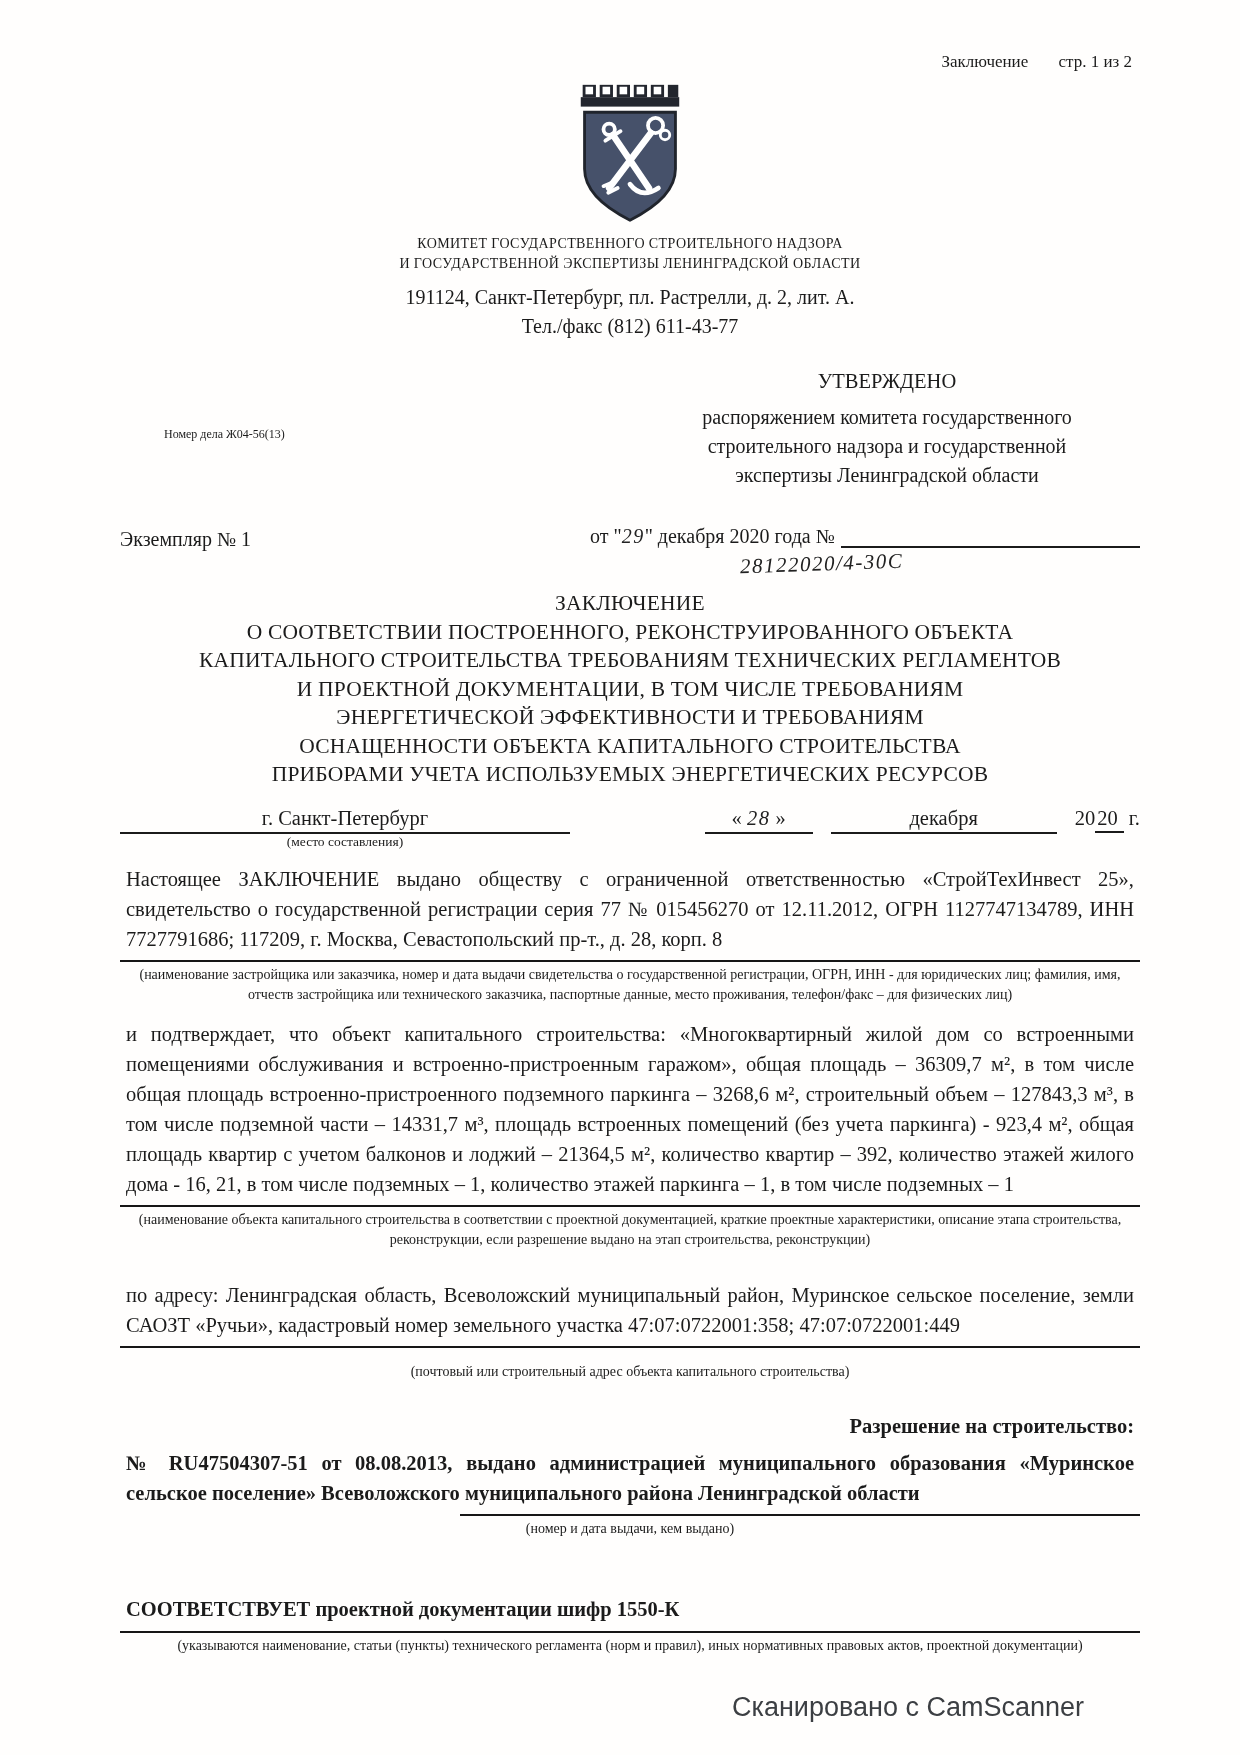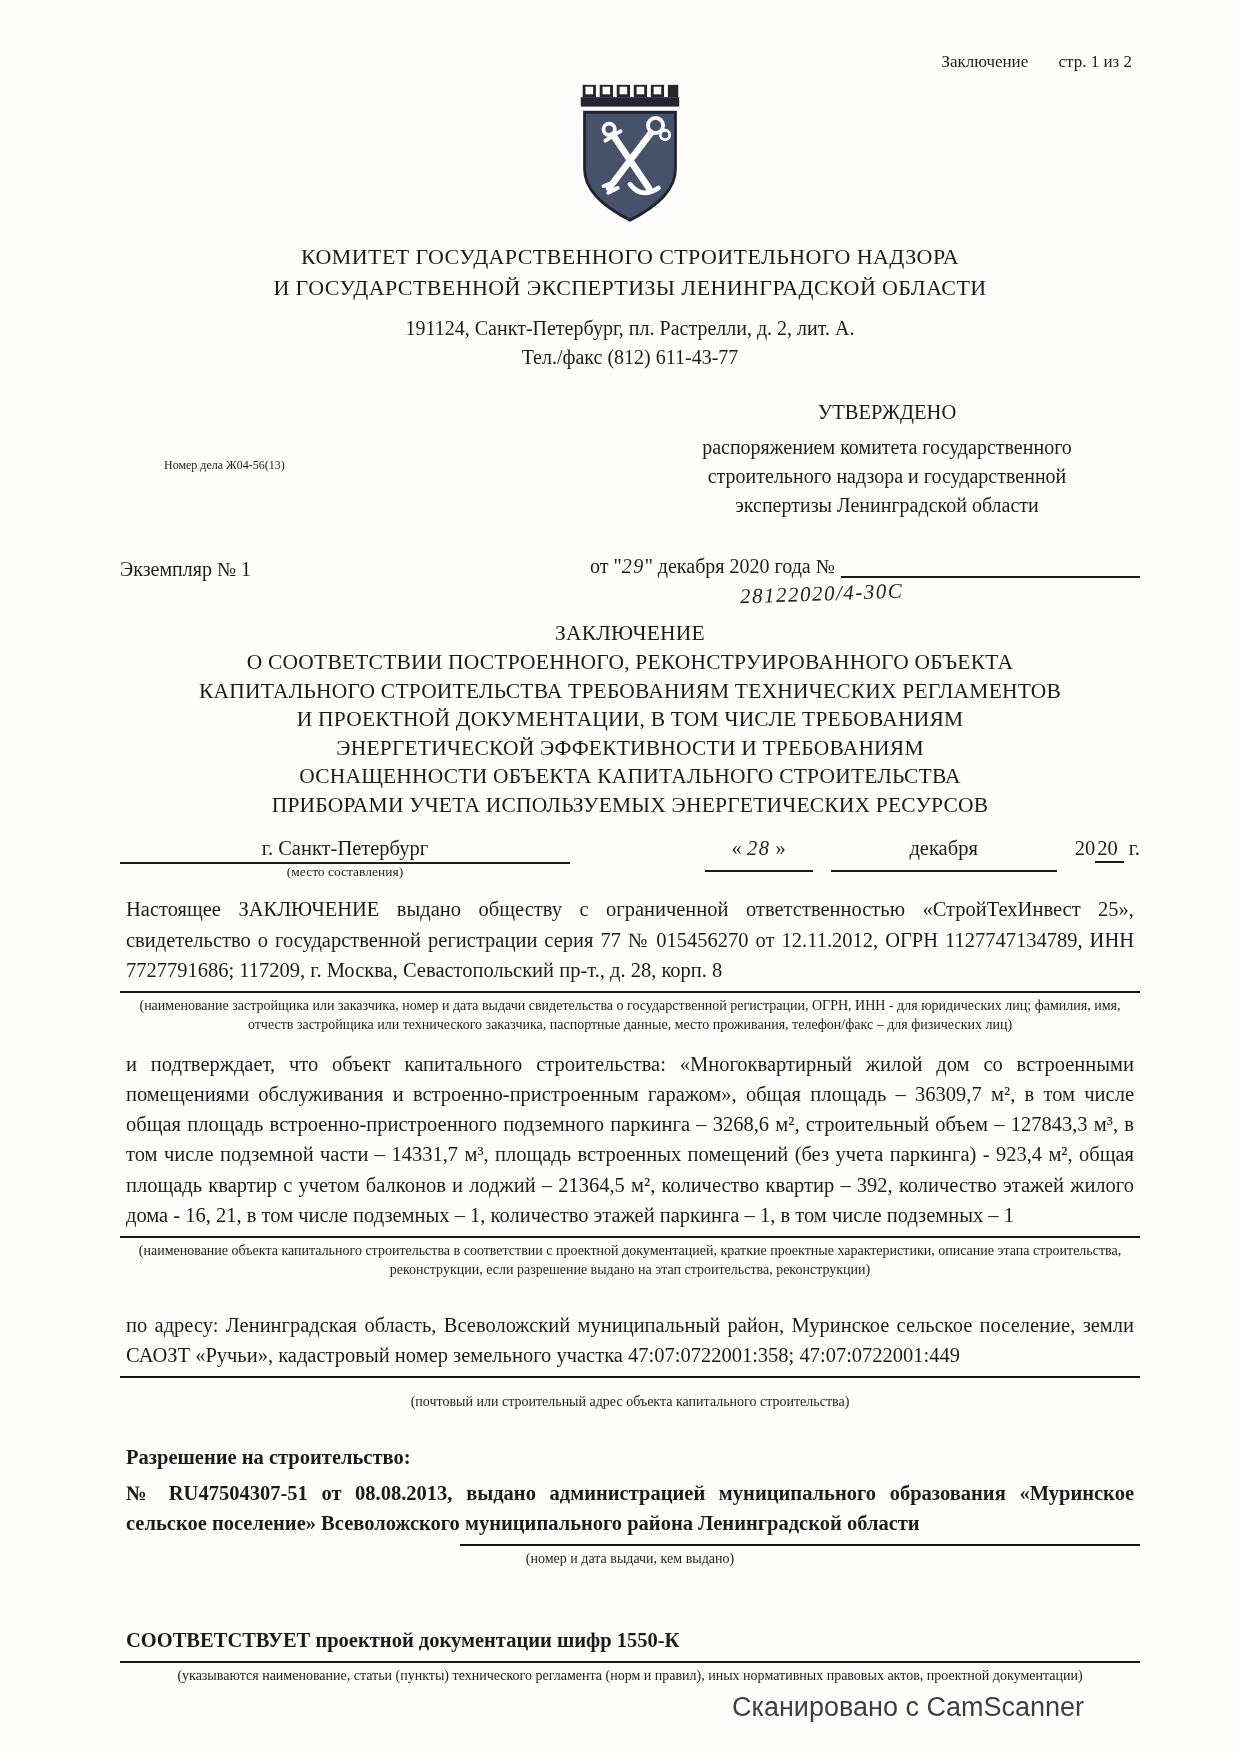--- a/index.html
+++ b/index.html
@@ -11,21 +11,21 @@
     padding:52px 100px 0 120px;
     font-family:"Liberation Serif","DejaVu Serif",serif;
     color:#1b1b1b;
     overflow:hidden;
   }
   .hdr-right{text-align:right;font-size:17px;padding-right:8px;}
   .hdr-right span{margin-left:26px;}
 
   .crest-wrap{width:120px;margin:10px auto 0 auto;text-align:center;}
 
-  .org{margin-top:14px;text-align:center;font-size:22px;letter-spacing:.4px;line-height:1.4;}
+  .org{margin-top:6px;text-align:center;font-size:14px;letter-spacing:.4px;line-height:1.4;}
   .addr{margin-top:10px;text-align:center;font-size:20px;line-height:1.45;}
 
   .approve-row{display:flex;margin-top:26px;}
   .case-col{width:470px;font-size:12px;padding-top:60px;margin-left:44px;}
   .approve-col{flex:1;text-align:center;font-size:20px;line-height:1.45;}
   .approve-col .a-title{font-size:20.5px;margin-bottom:6px;}
 
   .exemplar-row{display:flex;margin-top:34px;}
   .exemplar-col{width:470px;font-size:20px;padding-top:4px;}
   .dateline-col{flex:1;font-size:20px;}
@@ -35,21 +35,21 @@
   .hand-number{margin-top:2px;padding-left:150px;font-size:21px;transform:rotate(-2deg);}
 
   .doc-title{margin-top:14px;text-align:center;font-size:21.5px;line-height:1.33;letter-spacing:.2px;}
   .doc-title div{white-space:nowrap;}
 
   .place-date{display:flex;margin-top:18px;align-items:flex-start;}
   .pd-left{width:450px;text-align:center;}
   .pd-left .pd-line{border-bottom:2px solid #1b1b1b;font-size:20.5px;padding-bottom:2px;}
   .pd-caption{font-size:13.5px;margin-top:0;}
   .pd-right{flex:1;display:flex;justify-content:flex-end;gap:18px;font-size:20.5px;}
-  .pd-seg{border-bottom:2px solid #1b1b1b;text-align:center;padding:0 8px 10px 8px;}
+  .pd-seg{border-bottom:2px solid #1b1b1b;text-align:center;padding:0 8px 2px 8px;}
   .pd-day{min-width:92px;}
   .pd-month{min-width:210px;}
   .pd-year{white-space:nowrap;}
   .pd-year .year-fill{border-bottom:2px solid #1b1b1b;padding:0 6px 2px 2px;}
 
   .sect{margin-top:14px;}
   .sect p{margin:6px;font-size:20.5px;line-height:1.47;text-align:justify;}
   .rule{border-bottom:2px solid #161616;margin-top:2px;}
   .caption{font-size:14px;line-height:1.4;text-align:center;margin-top:3px;padding:0 4px;}
   .bold{font-weight:bold;}
@@ -183,21 +183,21 @@
     <div class="caption">(наименование объекта капитального строительства в соответствии с проектной документацией, краткие проектные характеристики, описание этапа строительства, реконструкции, если разрешение выдано на этап строительства, реконструкции)</div>
   </div>
 
   <div class="sect" style="margin-top:30px;">
     <p>по адресу: Ленинградская область, Всеволожский муниципальный район, Муринское сельское поселение, земли САОЗТ «Ручьи», кадастровый номер земельного участка 47:07:0722001:358; 47:07:0722001:449</p>
     <div class="rule"></div>
     <div class="caption" style="margin-top:14px;">(почтовый или строительный адрес объекта капитального строительства)</div>
   </div>
 
   <div class="sect" style="margin-top:30px;">
-    <p class="bold" style="text-align:left;">Разрешение на строительство:</p>
+    <p class="bold" style="text-align:right;">Разрешение на строительство:</p>
     <p class="bold">№  RU47504307-51  от  08.08.2013,  выдано  администрацией  муниципального  образования  «Муринское сельское поселение» Всеволожского муниципального района  Ленинградской области</p>
     <div class="rule half-rule"></div>
     <div class="caption">(номер и дата выдачи, кем выдано)</div>
   </div>
 
   <div class="sect" style="margin-top:56px;">
     <p class="bold" style="text-align:left;">СООТВЕТСТВУЕТ проектной документации шифр 1550-К</p>
     <div class="rule"></div>
     <div class="caption">(указываются наименование, статьи (пункты) технического регламента (норм и правил), иных нормативных правовых актов, проектной документации)</div>
   </div>

